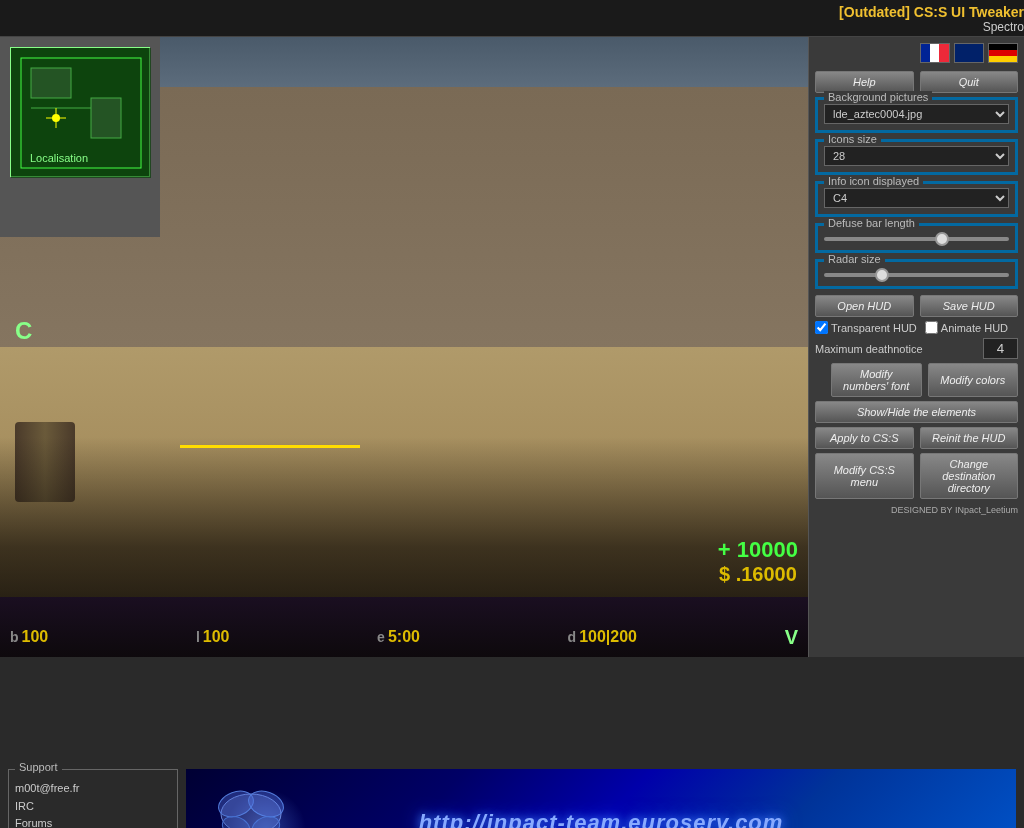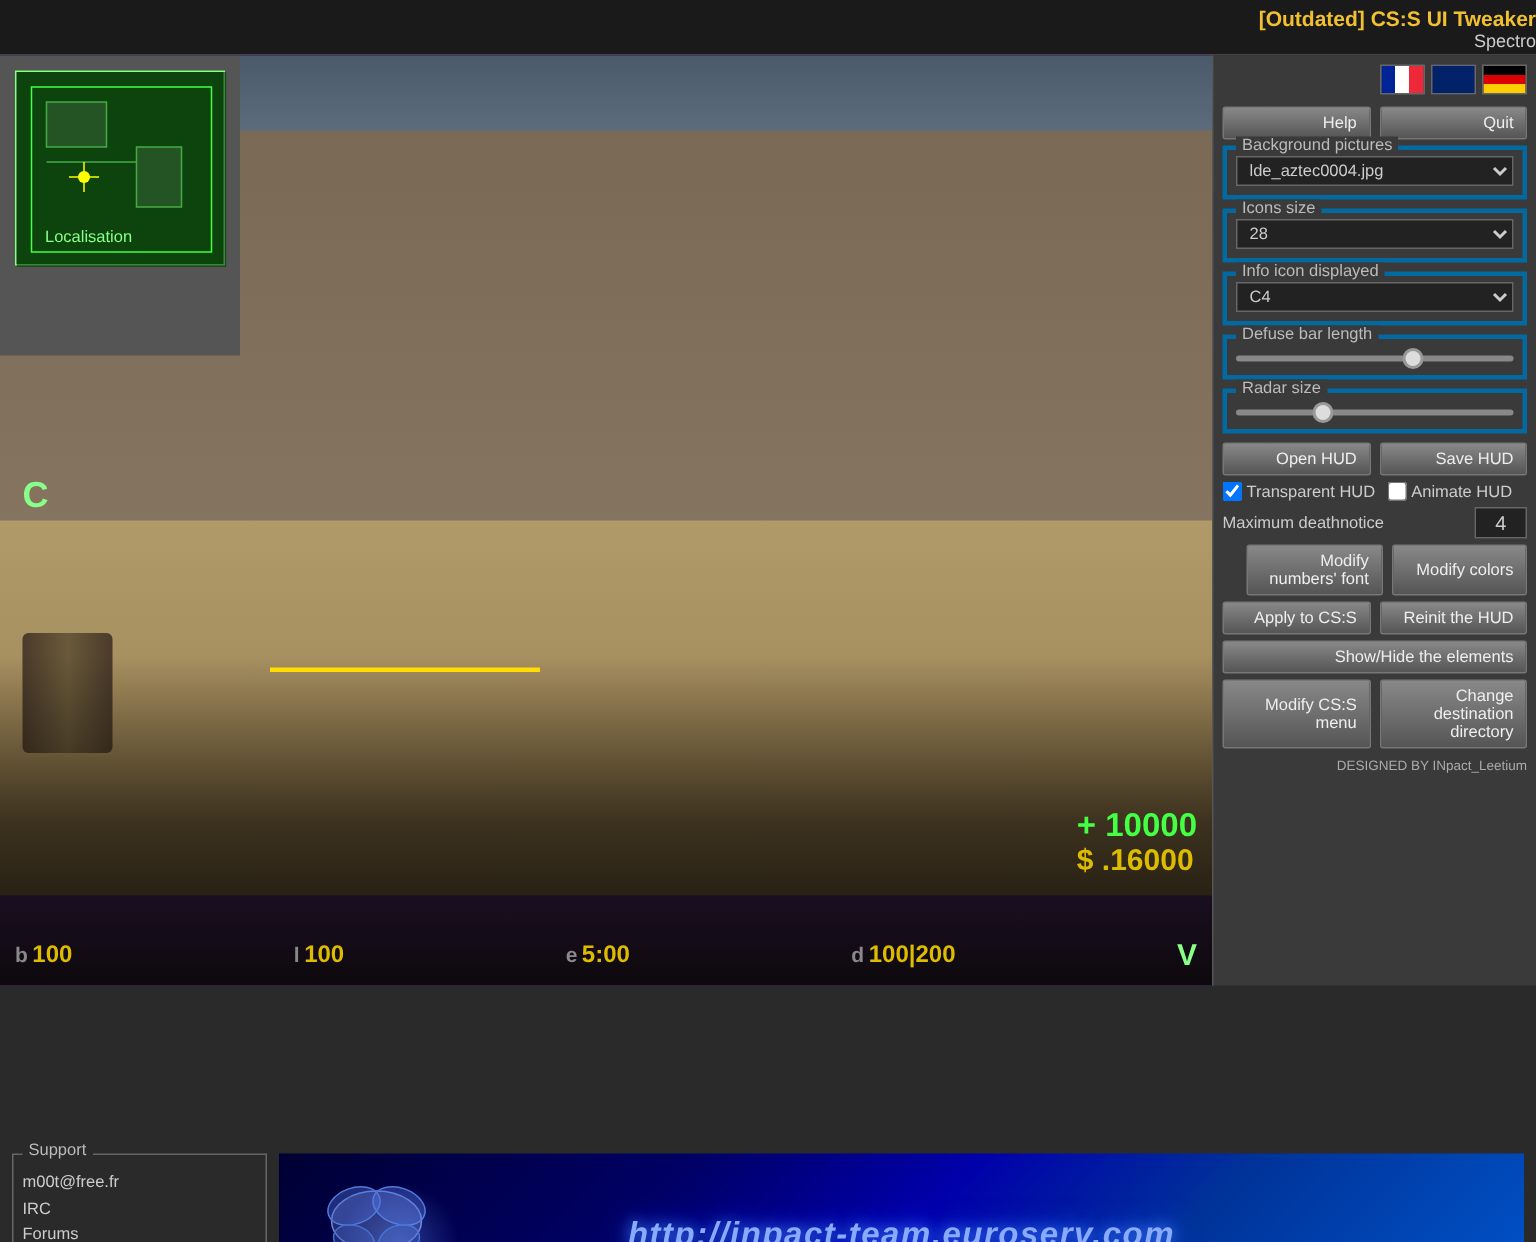--- a/index.html
+++ b/index.html
@@ -108,21 +108,21 @@
       color: #888;
       font-size: 14px;
       margin-right: 3px;
     }
 
     
     #hud-top-right {
       position: absolute;
       top: 500px;
       right: 10px;
-      text-align: left;
+      text-align: center;
     }
     .hud-score {
       color: #44ff44;
       font-size: 22px;
       font-weight: bold;
     }
 
     
     #right-panel {
       width: 216px;
@@ -157,22 +157,23 @@
     .flag-de { background: linear-gradient(to bottom, #000 33%, #DD0000 33% 66%, #FFCE00 66%); }
 
     
     .panel-btn {
       background: linear-gradient(to bottom, #888, #555);
       border: 1px solid #777;
       color: #eee;
       padding: 4px 8px;
       cursor: pointer;
       font-size: 11px;
-      text-align: right;
+      text-align: center;
       border-radius: 2px;
+      font-style: italic;
     }
 
     #help-quit-row {
       display: flex;
       gap: 6px;
     }
     #help-quit-row .panel-btn { flex: 1; }
 
     
     .panel-group {
@@ -506,27 +507,27 @@
     <div id="deathnotice-row">
       <span>Maximum deathnotice</span>
       <input type="text" id="deathnotice-input" value="4" style="">
     </div>
 
     <div id="modify-row">
       <button class="panel-btn">Modify numbers' font</button>
       <button class="panel-btn">Modify colors</button>
     </div>
 
+    <div id="show-hide-btn">
+      <button class="panel-btn" style="width:100%;">Show/Hide the elements</button>
+    </div>
+
     <div id="apply-reinit-row">
       <button class="panel-btn">Apply to CS:S</button>
       <button class="panel-btn">Reinit the HUD</button>
-    </div>
-
-    <div id="show-hide-btn">
-      <button class="panel-btn" style="width:100%;">Show/Hide the elements</button>
     </div>
 
     <div id="modify-dest-row">
       <button class="panel-btn">Modify CS:S menu</button>
       <button class="panel-btn">Change destination directory</button>
     </div>
 
     <div style="text-align:right;font-size:9px;color:#aaa;margin-top:2px;">DESIGNED BY INpact_Leetium</div>
   </div>
 

